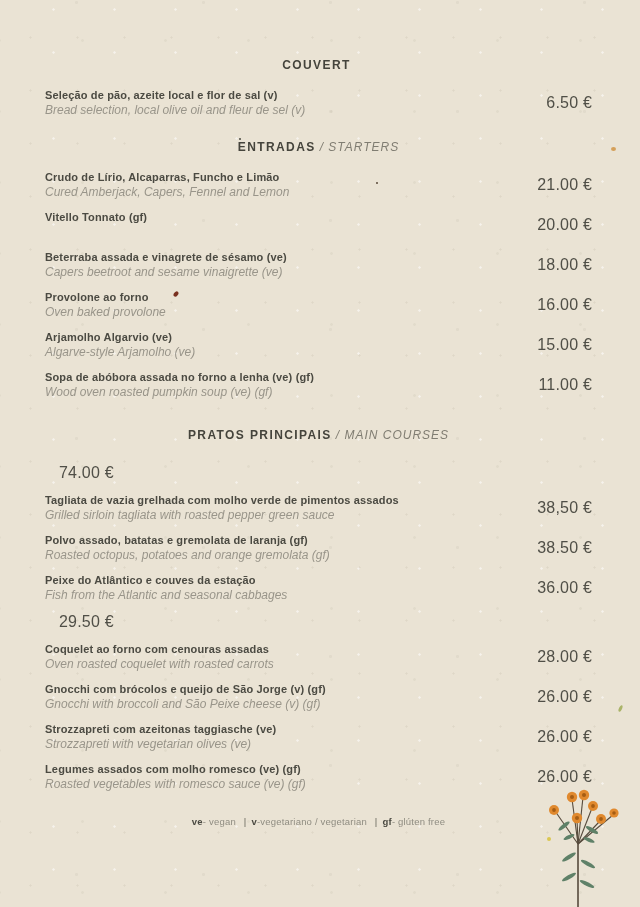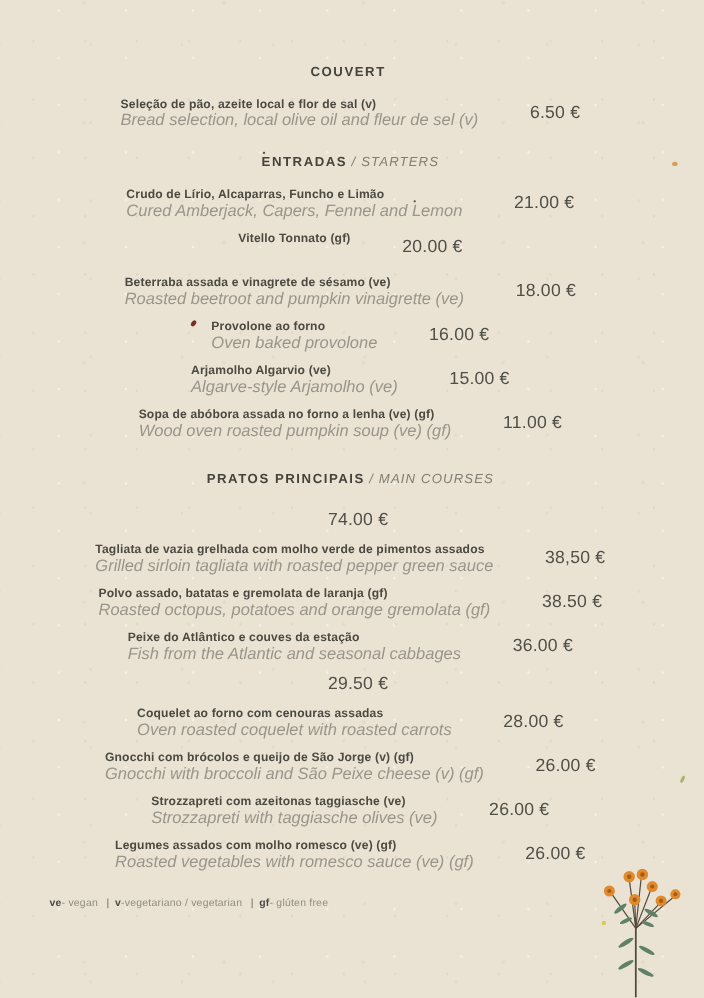--- a/index.html
+++ b/index.html
@@ -44,50 +44,50 @@
     font-style: italic;
     color: #807d72;
     letter-spacing: 1px;
     margin-left: 4px;
   }
   .section + .section > .section-header { margin-top: 23px; }
   .section:nth-child(3) > .section-header { margin-top: 29px; margin-bottom: 22px; }
 
   .item {
     display: flex;
-    justify-content: center;
+    justify-content: space-between;
     align-items: center;
     margin-bottom: 11px;
     gap: 33px;
   }
   .item-text { min-width: 0; }
   .item-name {
     font-size: 11px;
     font-weight: bold;
     letter-spacing: 0.15px;
     line-height: 15px;
     color: #4b4a42;
   }
   .item-desc {
-    font-size: 15px;
+    font-size: 12px;
     font-style: italic;
     line-height: 14px;
     min-height: 14px;
     color: #99958a;
   }
   .item-price {
     font-size: 16px;
     color: #504f47;
     white-space: nowrap;
     padding-left: 14px;
     letter-spacing: 0.2px;
   }
 
   .legend {
-    text-align: left;
+    text-align: center;
     margin-top: 25px;
     font-size: 9.5px;
     color: #8f8c81;
     letter-spacing: 0.2px;
   }
   .legend b { color: #4b4a42; font-weight: bold; }
   .legend .sep { margin: 0 5px; color: #6b695f; }
 
   .flower {
     position: absolute;
@@ -133,21 +133,21 @@
     <div class="item-text">
       <div class="item-name">Vitello Tonnato (gf)</div>
       <div class="item-desc"></div>
     </div>
     <div class="item-price">20.00 €</div>
   </div>
 
   <div class="item">
     <div class="item-text">
       <div class="item-name">Beterraba assada e vinagrete de sésamo (ve)</div>
-      <div class="item-desc">Roasted beetroot and pumpkin vinaigrette (ve)</div>
+      <div class="item-desc">Capers beetroot and sesame vinaigrette (ve)</div>
     </div>
     <div class="item-price">18.00 €</div>
   </div>
 
   <div class="item">
     <div class="item-text">
       <div class="item-name">Provolone ao forno</div>
       <div class="item-desc">Oven baked provolone</div>
     </div>
     <div class="item-price">16.00 €</div>
@@ -220,21 +220,21 @@
     <div class="item-text">
       <div class="item-name">Gnocchi com brócolos e queijo de São Jorge (v) (gf)</div>
       <div class="item-desc">Gnocchi with broccoli and São Peixe cheese (v) (gf)</div>
     </div>
     <div class="item-price">26.00 €</div>
   </div>
 
   <div class="item">
     <div class="item-text">
       <div class="item-name">Strozzapreti com azeitonas taggiasche (ve)</div>
-      <div class="item-desc">Strozzapreti with taggiasche olives (ve)</div>
+      <div class="item-desc">Strozzapreti with vegetarian olives (ve)</div>
     </div>
     <div class="item-price">26.00 €</div>
   </div>
 
   <div class="item">
     <div class="item-text">
       <div class="item-name">Legumes assados com molho romesco (ve) (gf)</div>
       <div class="item-desc">Roasted vegetables with romesco sauce (ve) (gf)</div>
     </div>
     <div class="item-price">26.00 €</div>

